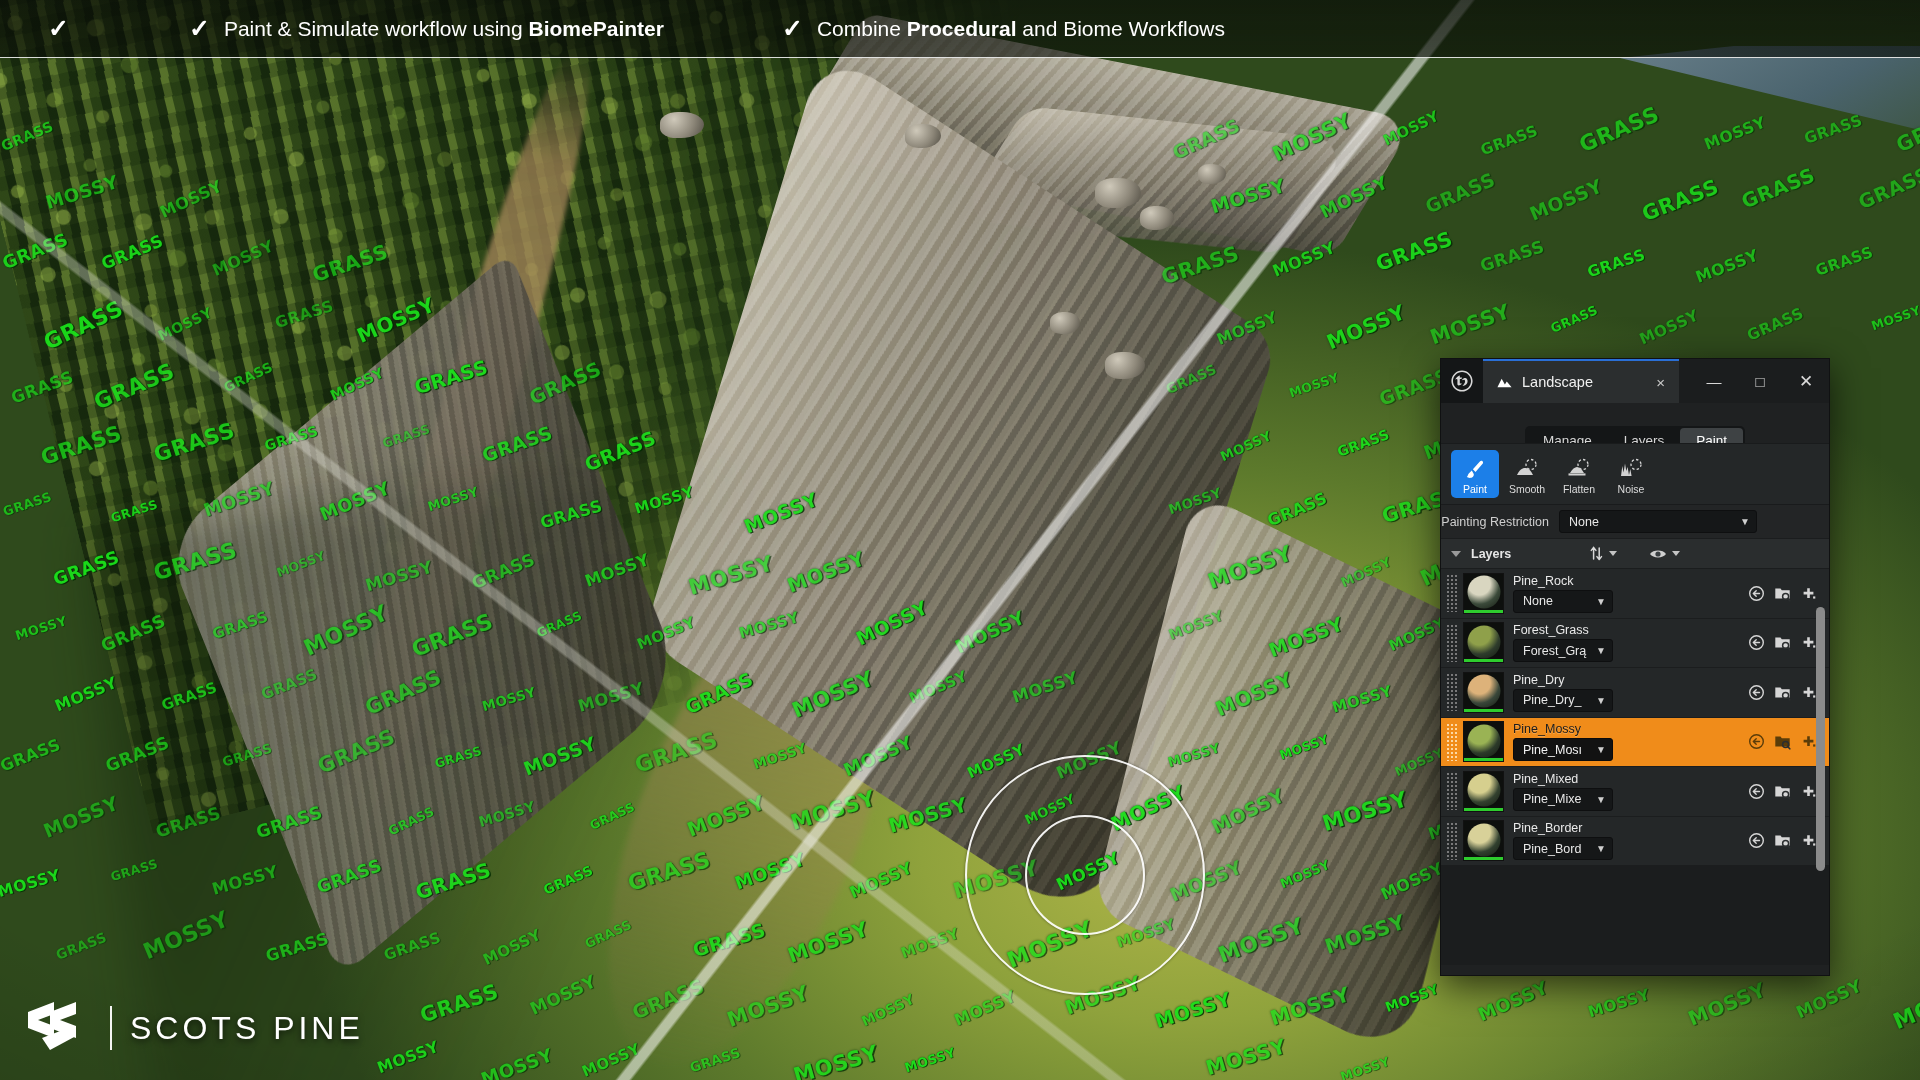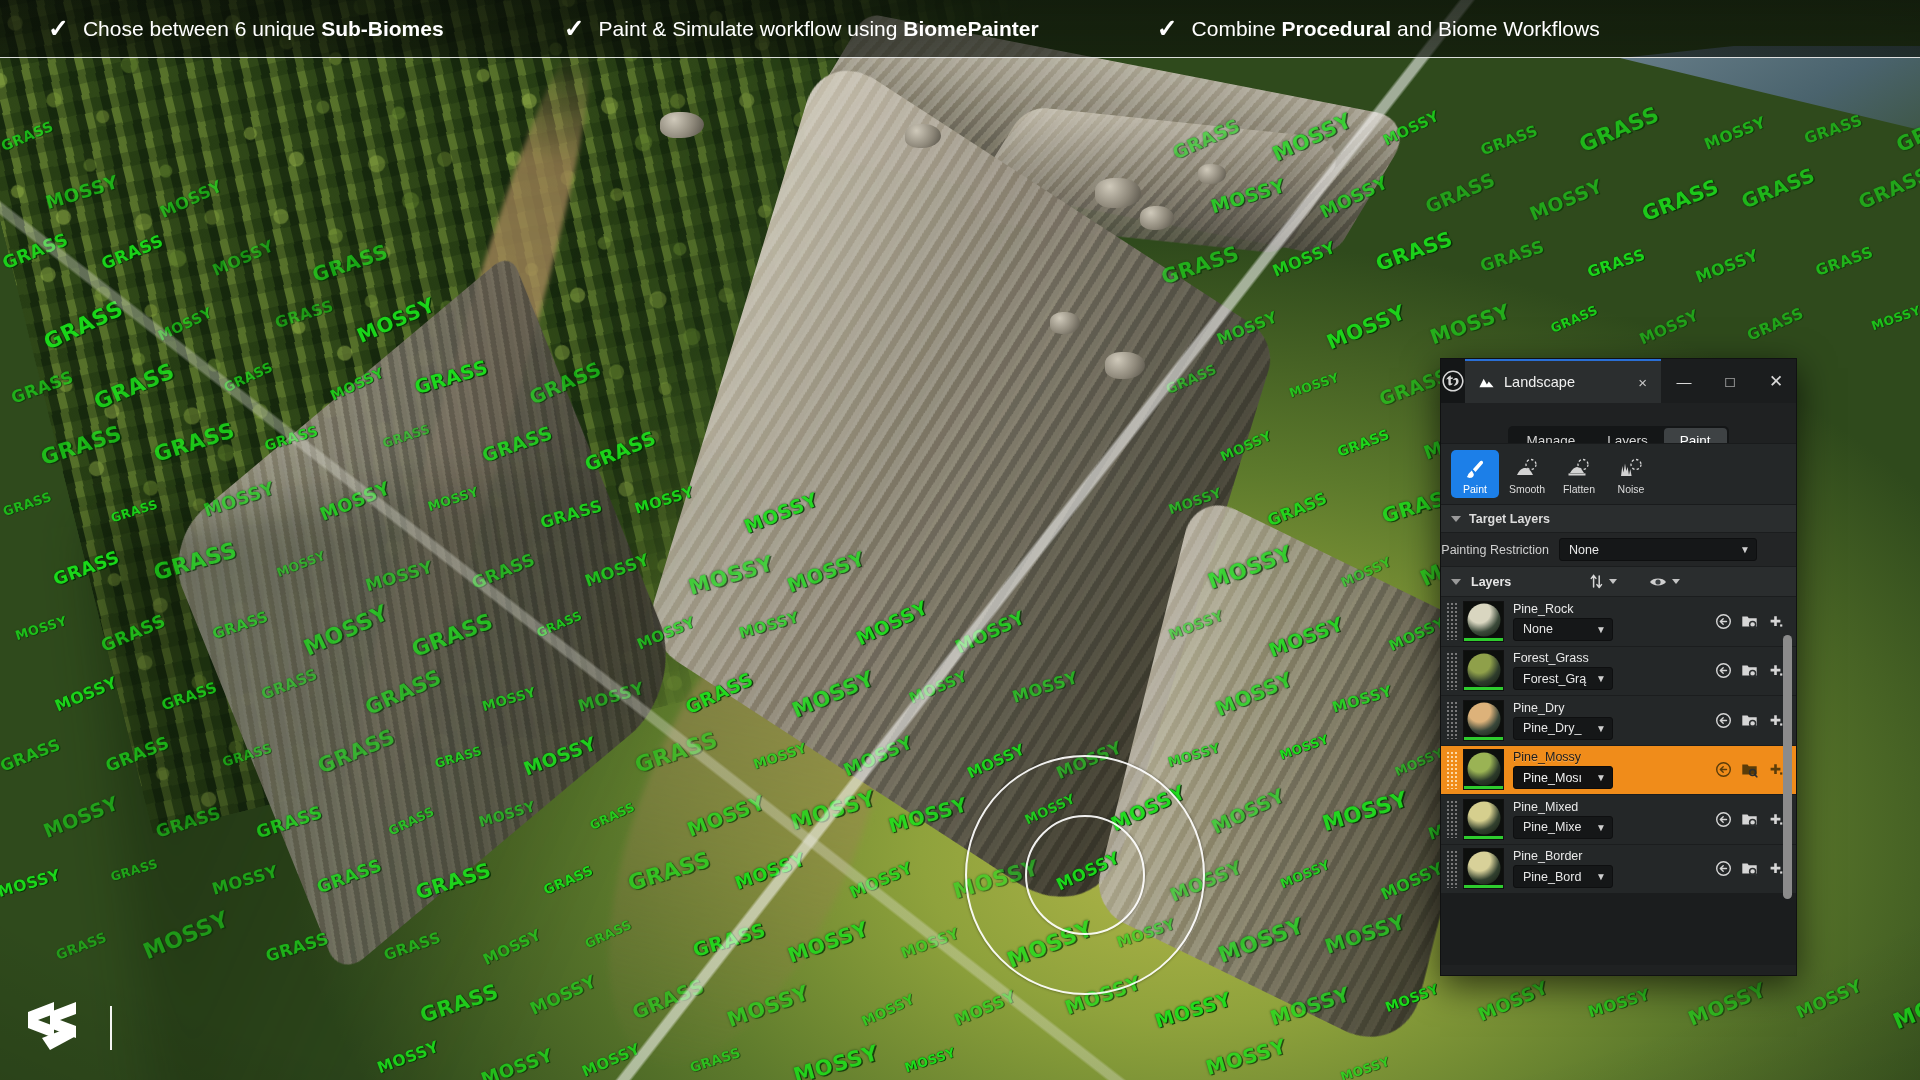--- a/index.html
+++ b/index.html
@@ -169,21 +169,21 @@
   }
   .footer-right {
     position:absolute; right:26px; bottom:22px; color:#fff; font-size:20px;
     letter-spacing:.3px; text-shadow:0 2px 6px rgba(0,0,0,.8);
   }
   .footer-right .dom { font-weight:700; letter-spacing:1px; }
   .footer-right .rest { font-weight:400; }
 
   
   .panel {
-    position:absolute; left:1440px; top:358px; width:357px; height:618px;
+    position:absolute; left:1440px; top:358px; width:390px; height:618px;
     background:#1f2122; border:1px solid #101112;
     box-shadow:0 10px 34px rgba(0,0,0,.65);
     display:flex; flex-direction:column;
     font-size:13px; color:#e6e6e6;
   }
   .titlebar { height:44px; background:#1b1d1e; display:flex; align-items:stretch; position:relative; }
   .ue-logo { width:42px; display:flex; align-items:center; justify-content:center; background:#141617; }
   .ue-logo svg { width:24px; height:24px; }
   .tab {
     display:flex; align-items:center; gap:9px; padding:0 12px 0 13px;
@@ -486,23 +486,20 @@
 
     <div class="brush" id="brush" style="left:965px;top:755px;">
       <div class="ring outer"></div>
       <div class="ring inner"></div>
     </div>
   </div>
 
   <div class="topbar">
     <div class="feat f1">
       <span class="tick">✓</span>
-      <span>
-        <span>Chose between 6 unique </span><b>Sub-Biomes</b><span></span>
-      </span>
     </div>
     <div class="feat f2">
       <span class="tick">✓</span>
       <span>
         <span>Paint &amp; Simulate workflow using </span><b>BiomePainter</b><span></span>
       </span>
     </div>
     <div class="feat f3">
       <span class="tick">✓</span>
       <span>
@@ -511,20 +508,21 @@
     </div>
   </div>
 
   <div class="brand">
     <svg class="brand-logo" viewBox="0 0 68 60">
       <path d="M4 14 L30 4 L30 16 L14 22 L30 28 L30 40 L4 30 Z" fill="#ffffff"></path>
       <path d="M26 14 L52 4 L52 16 L36 22 L52 28 L52 40 L26 30 Z" fill="#ffffff"></path>
       <path d="M18 40 L44 30 L52 38 L26 52 Z" fill="#ffffff"></path>
     </svg>
     <div class="brand-div"></div>
+    <div class="brand-name">SCOTS PINE</div>
   </div>
 
 
   <div class="panel">
 
     <div class="titlebar">
       <div class="ue-logo">
         <svg viewBox="0 0 24 24">
           <path d="M12 1.4C6.2 1.4 1.4 6.2 1.4 12S6.2 22.6 12 22.6 22.6 17.8 22.6 12 17.8 1.4 12 1.4zm0 1.6c5 0 9 4 9 9s-4 9-9 9-9-4-9-9 4-9 9-9z" fill="#d8d8d8"></path>
           <path d="M8.2 7.2c-1.6.9-2.6 2.3-2.9 3.6.4-.5.9-.8 1.4-.8.4 0 .7.2.7.8v4.3c0 .8.5 1.3 1.3 1.3.9 0 2.1-.6 3.1-1.6l-.8-.5c-.3.2-.6.3-.8.3-.3 0-.4-.2-.4-.6V9.9h1.6l.7-1.5H9.8V6.6c-.6.1-1.1.3-1.6.6zM15.3 9.1c-1.3 0-2.4.6-3.2 1.5l.6.6c.3-.3.7-.5 1.1-.5.8 0 1.3.6 1.3 1.6 0 1.6-1.1 3.3-2.6 4.2.3.1.7.2 1.1.2 2.2 0 4-2 4-4.4 0-1.8-1-3.2-2.3-3.2z" fill="#d8d8d8"></path>
@@ -577,24 +575,20 @@
       </div>
       <div class="tool">
         <svg viewBox="0 0 26 24">
           <circle cx="18" cy="6.5" r="5" fill="none" stroke="#d8d8d8" stroke-width="1.3" stroke-dasharray="2.4 2.2"></circle>
           <path d="M3 18 L4.3 8 L5.6 14.5 L7 5.5 L8.3 13 L9.6 9 L11 17 L12.3 11 L13.6 18 Z" fill="#d2d2d2"></path>
         </svg>
         <span>Noise</span>
       </div>
     </div>
 
-    <div class="sect">
-      <span class="caret"></span>
-      <span>Target Layers</span>
-    </div>
 
     <div class="prow">
       <div class="plabel">Painting Restriction</div>
       <div class="dd" style="width:198px;">
         <span>None</span>
         <span class="chev">▼</span>
       </div>
     </div>
 
     <div class="layers-hdr">

